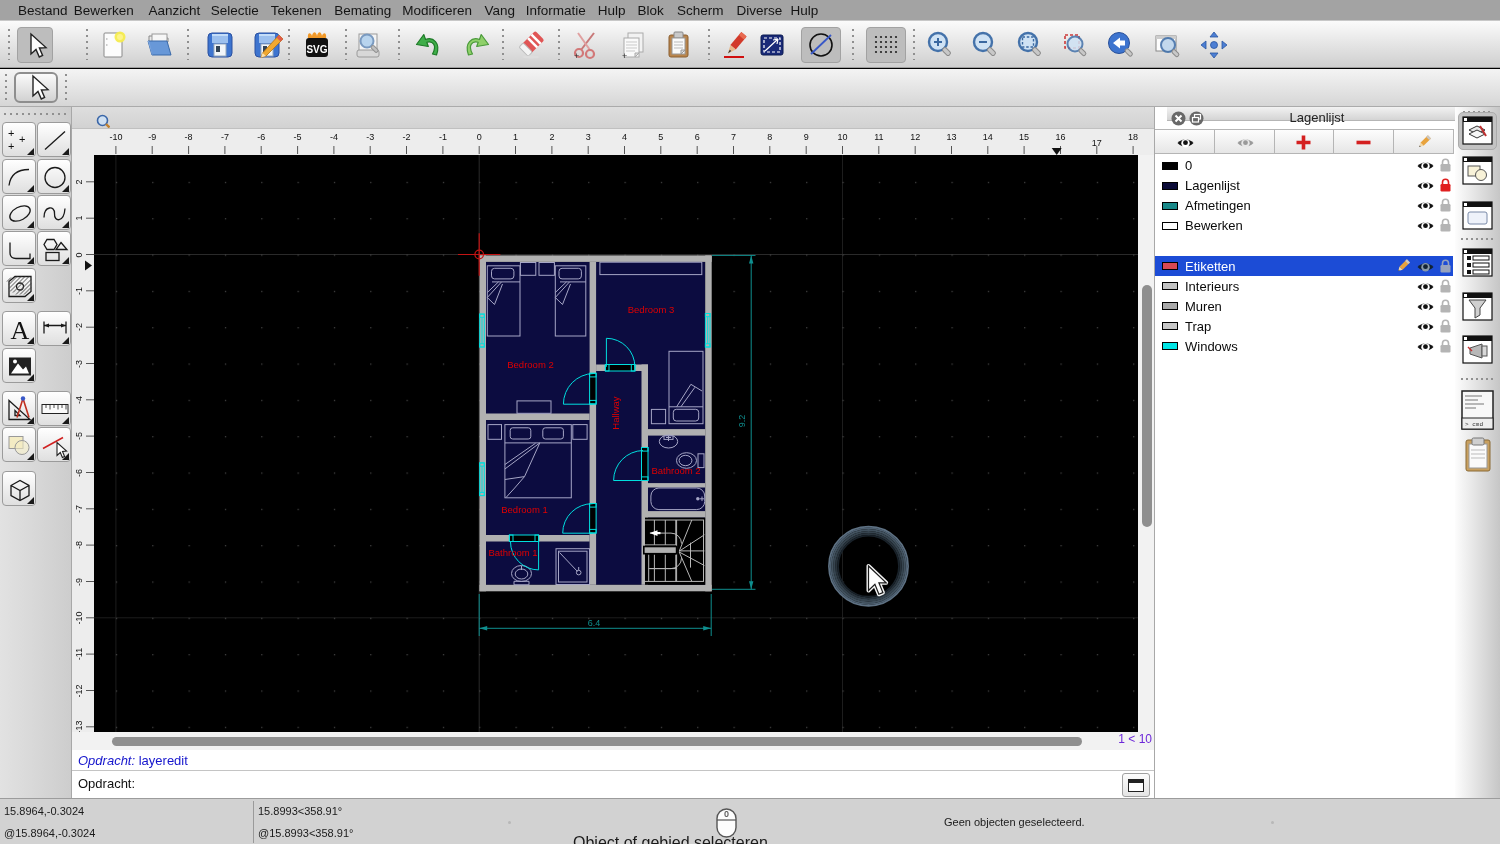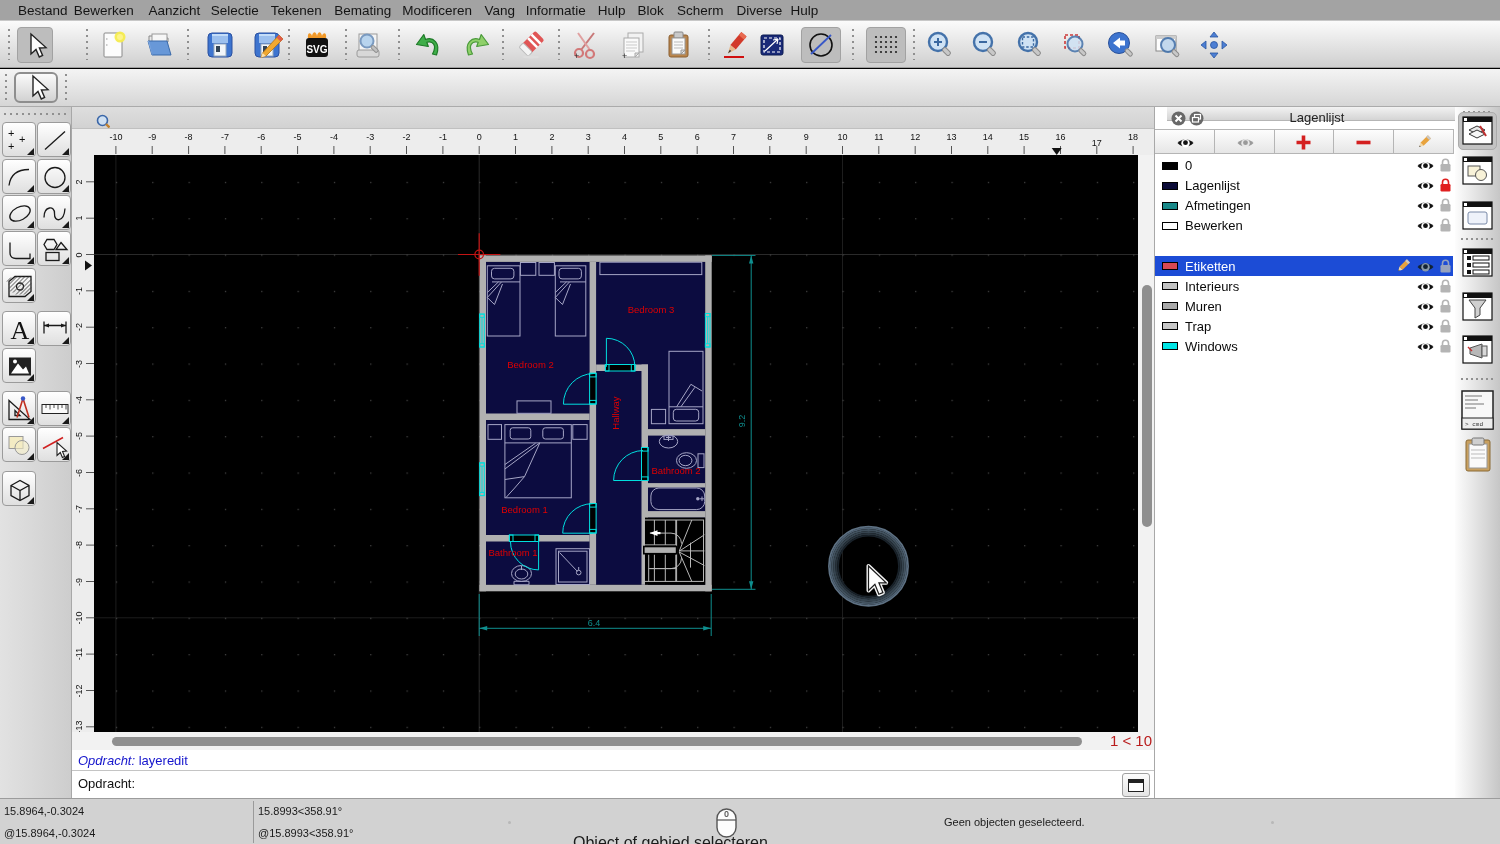--- a/index.html
+++ b/index.html
@@ -605,21 +605,21 @@
     <circle cx="868.5" cy="566.2" r="38" fill="none" stroke="#4e6071" stroke-width="1.8"></circle>
     <circle cx="868.5" cy="566.2" r="36.2" fill="none" stroke="#42525f" stroke-width="2"></circle>
     <circle cx="868.5" cy="566.2" r="34.2" fill="none" stroke="#36444f" stroke-width="2.2"></circle>
     <circle cx="868.5" cy="566.2" r="32.2" fill="none" stroke="#28333c" stroke-width="2"></circle>
     <circle cx="868.5" cy="566.2" r="30.4" fill="none" stroke="#19222a" stroke-width="1.6"></circle>
     <path d="M868.5,566 L868.5,590.5 L874.9,584.4 L878.9,594.3 L882.9,592.6 L878.9,582.8 L886.2,582.8 Z" fill="none" stroke="#f4f4f4" stroke-width="4" stroke-linejoin="round"></path>
     <path d="M868.5,566 L868.5,590.5 L874.9,584.4 L878.9,594.3 L882.9,592.6 L878.9,582.8 L886.2,582.8 Z" fill="#fdfdfd" stroke="#1a1a1a" stroke-width="1.2"></path>
   </svg>
 <div id="hscroll" class="abs">
     <div class="abs" style="left:40px;top:4.5px;width:970px;height:9.5px;background:#8f8f8f;border-radius:5px"></div>
-    <div class="abs" style="right:2px;top:0px;width:70px;height:18px;font-size:15px;color:#b91c1c;text-align:right">1 &lt; 10</div>
+    <div class="abs" style="right:2px;top:0px;width:70px;height:18px;font-size:12px;color:#6d28d9;text-align:right">1 &lt; 10</div>
   </div>
 <div id="vscroll" class="abs">
     <div class="abs" style="left:3.5px;top:130px;width:10px;height:242px;background:#8f8f8f;border-radius:5px"></div>
   </div>
 <div id="cmdhist" class="abs"><span style="font-style:italic;margin-left:6px">Opdracht:</span> layeredit</div>
 <div id="cmdin" class="abs">
     <span style="position:absolute;left:6px;top:5px;font-size:13px;color:#111">Opdracht:</span>
     <div class="abs" style="left:1050px;top:2px;width:28px;height:24px;background:linear-gradient(#fcfcfc,#e4e4e4);border:1px solid #a0a0a0;border-radius:3px">
       <svg width="16" height="13" style="position:absolute;left:5px;top:5px">
         <rect x="0.5" y="0.5" width="15" height="12" fill="#fff" stroke="#222"></rect>

